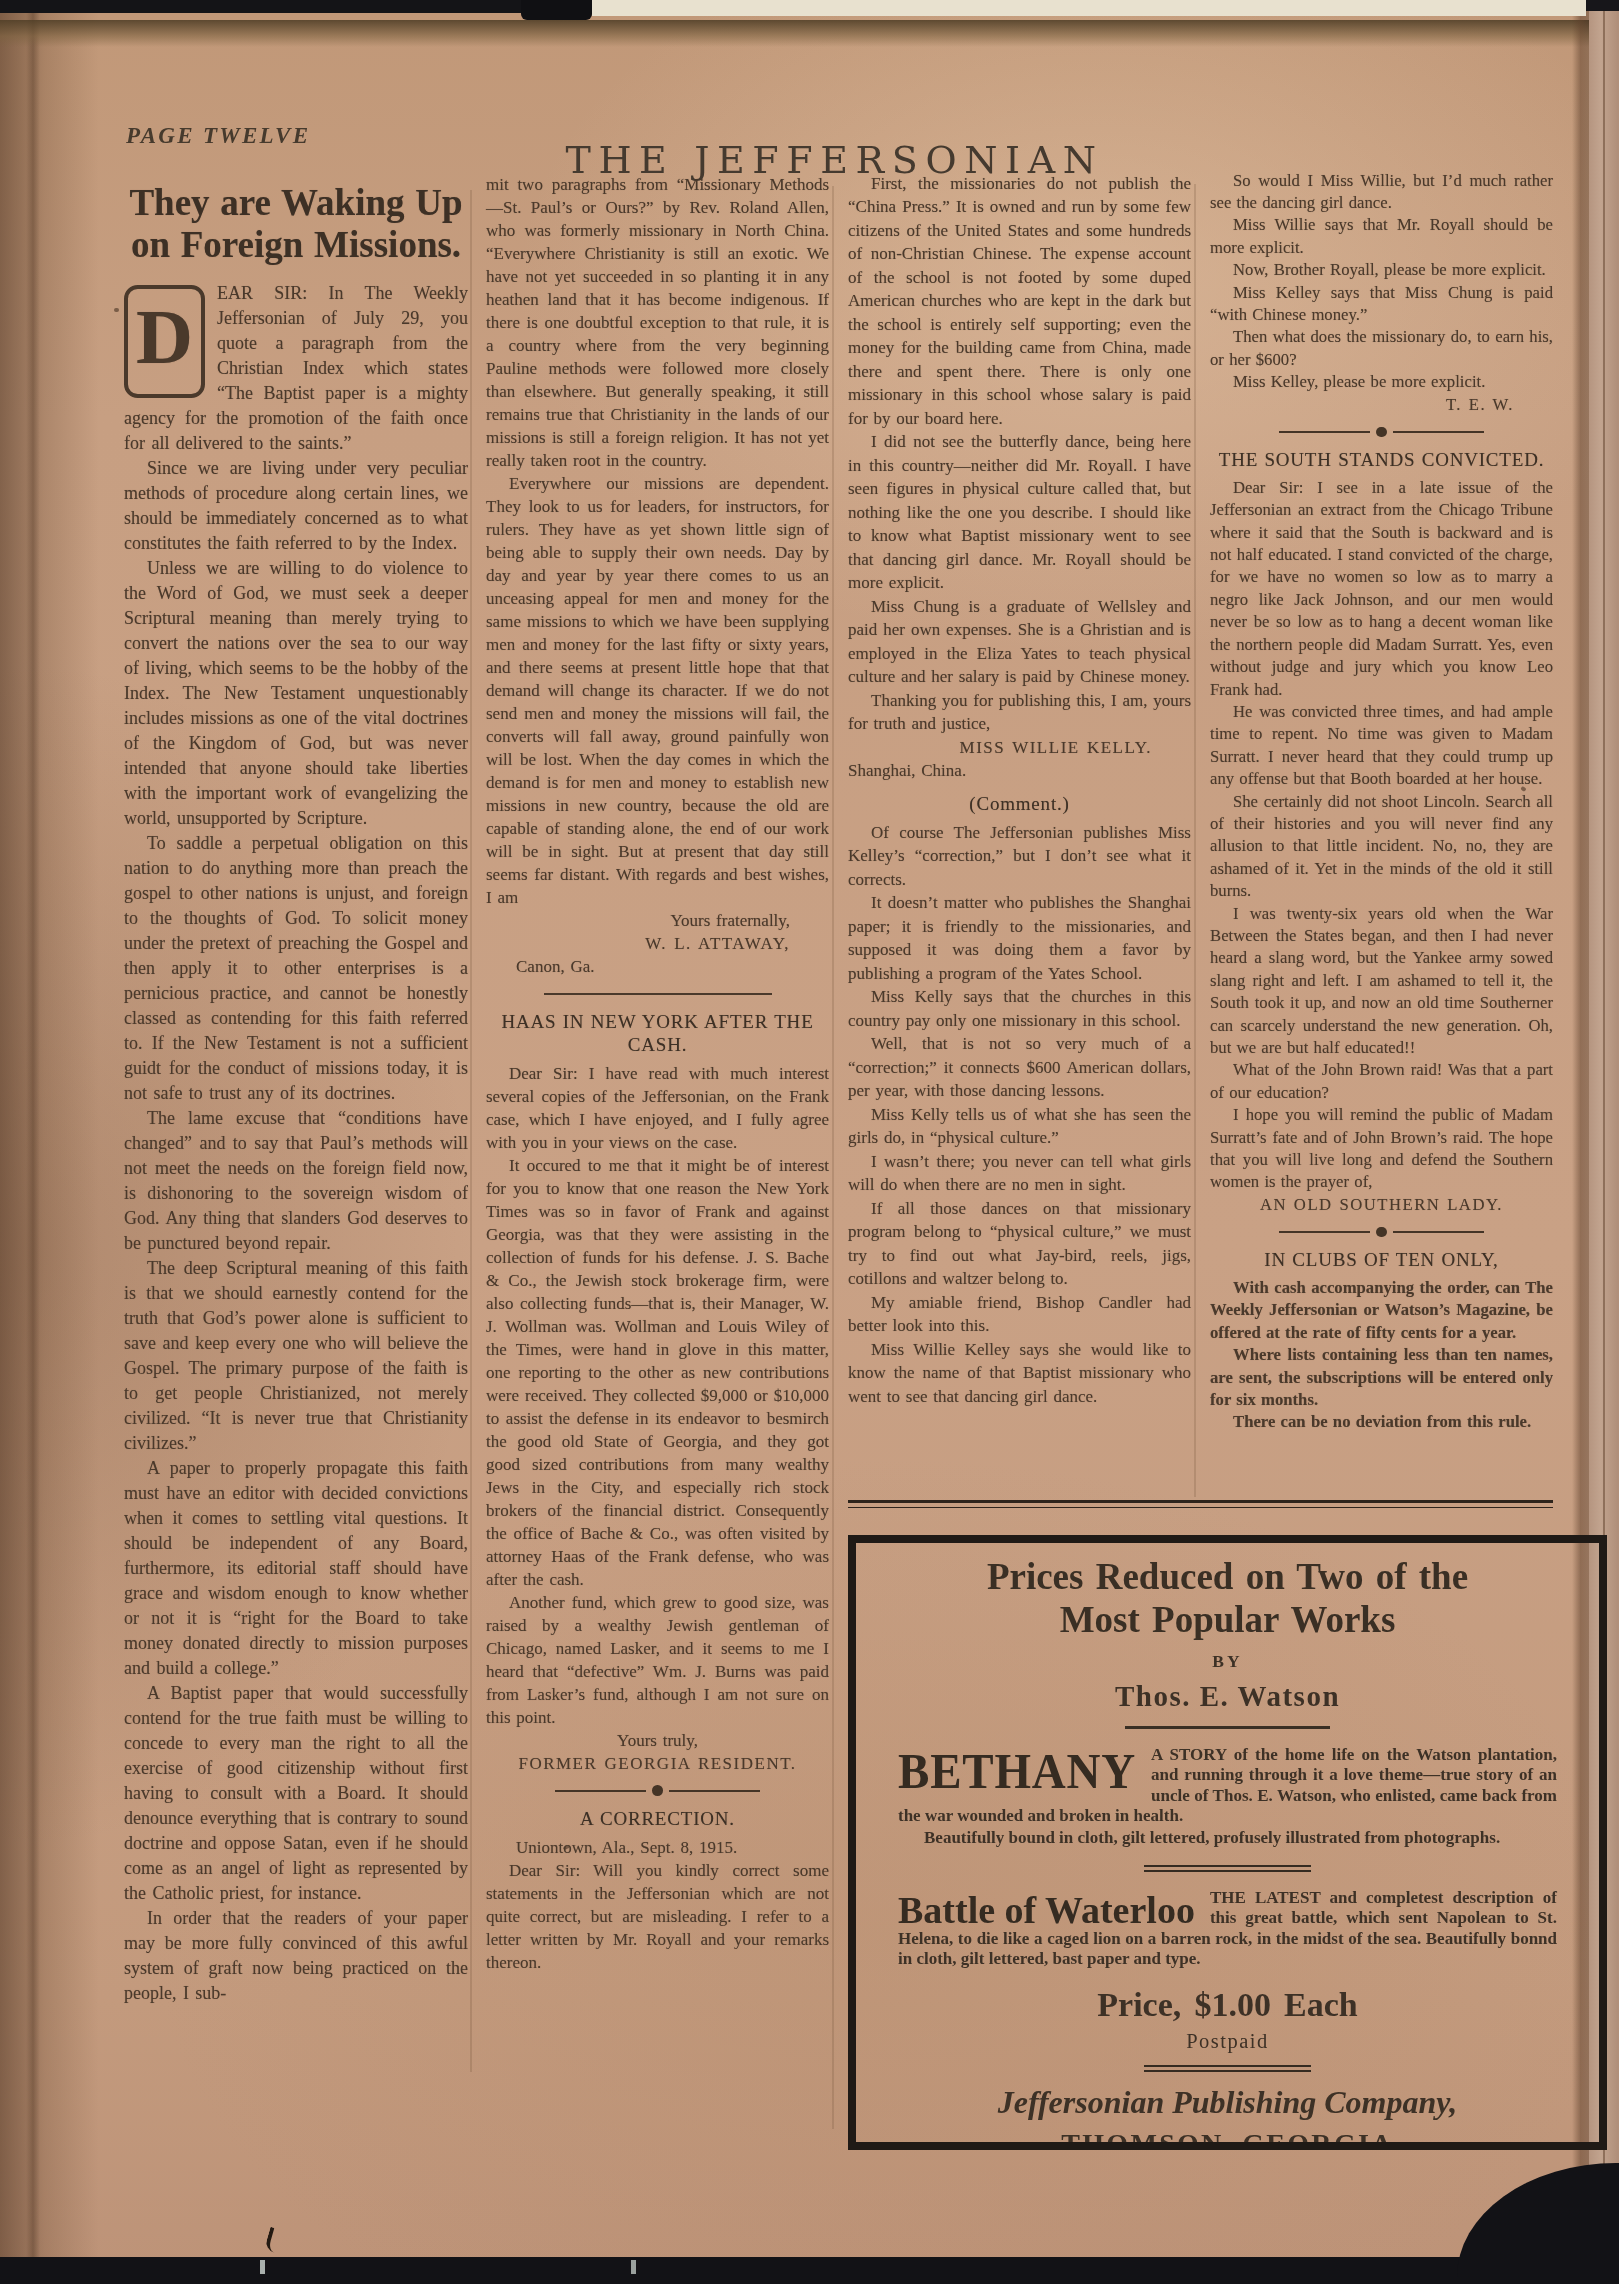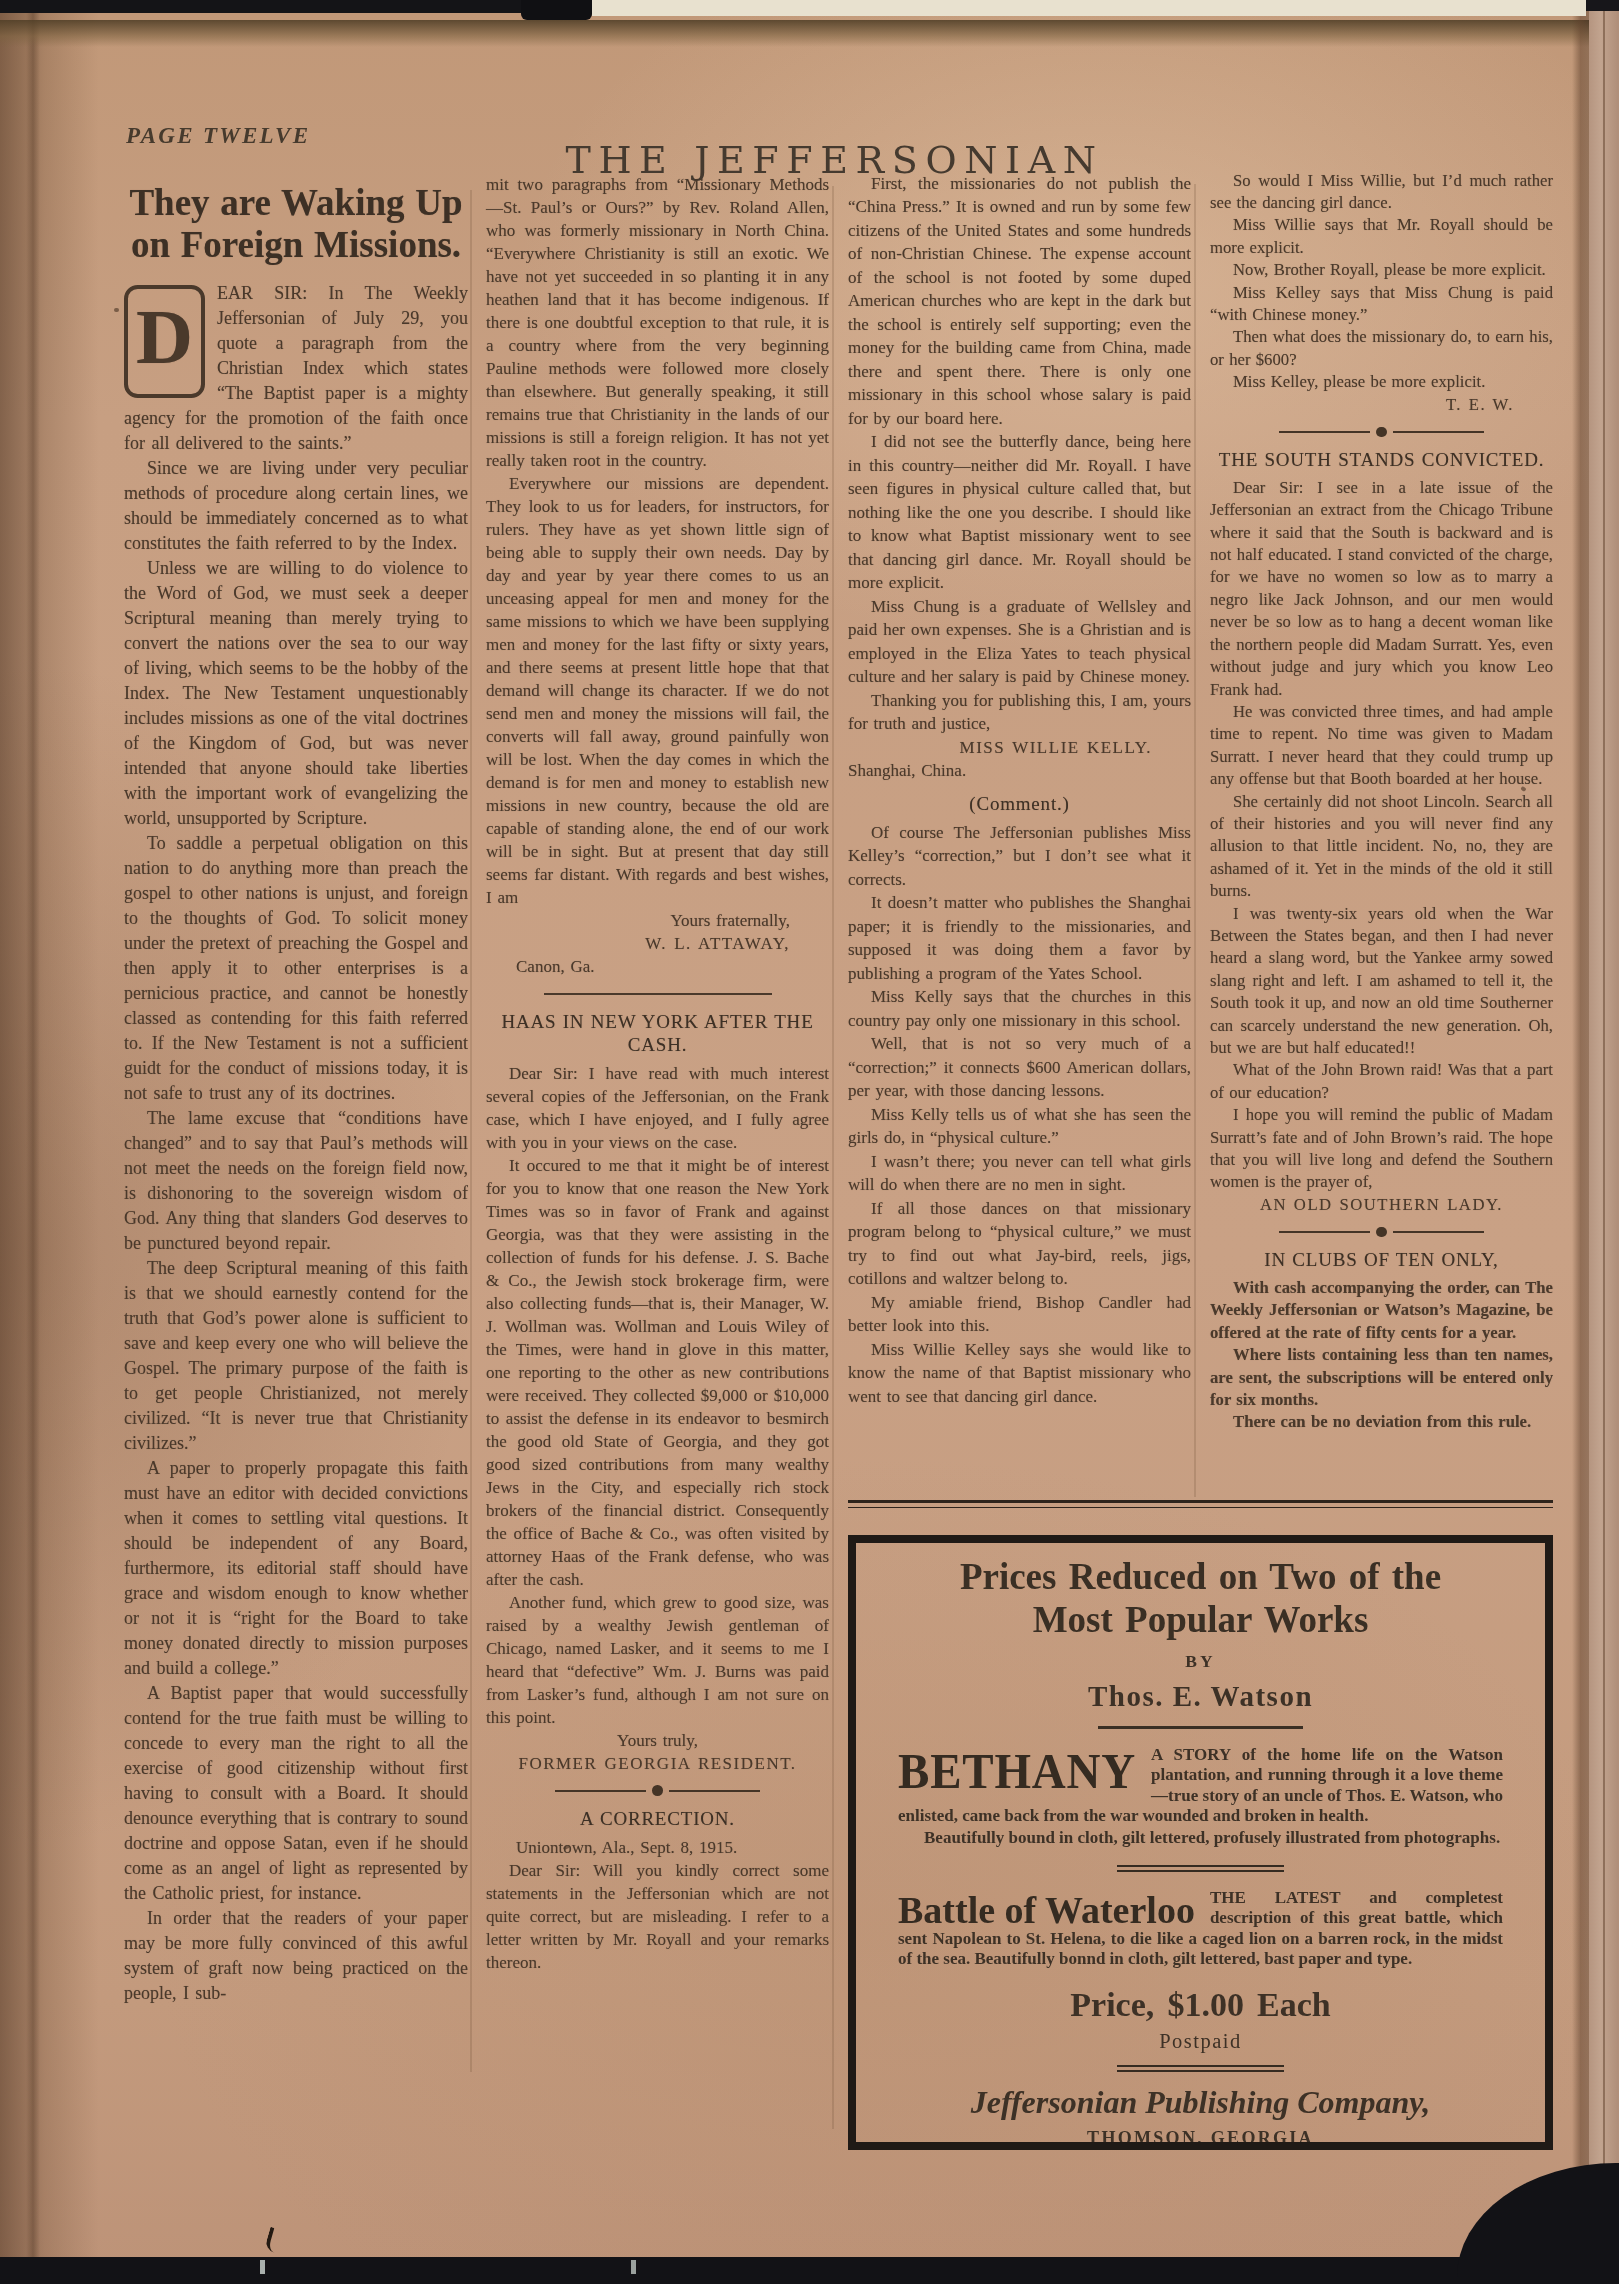--- a/index.html
+++ b/index.html
@@ -89,42 +89,42 @@
   .rule{width:228px;height:2.3px;background:#4a392b;margin:15px auto;}
   .div-dot{display:flex;align-items:center;justify-content:center;margin:10.6px auto;width:205px;}
   .div-dot .ln{flex:1;height:2.3px;background:#443426;}
   .div-dot .pt{width:10.6px;height:10.6px;border-radius:50%;background:#443426;margin:0 6px;}
   .clearfix::after{content:"";display:block;clear:both;}
 
   
   .pre-ad-rule{left:848px;top:1489px;width:705px;height:4.6px;
     border-top:3px solid #2e241c;border-bottom:1.5px solid #2e241c;}
   .adbox{
-    position:absolute;left:848px;top:1524px;width:705px;height:615px;
+    position:absolute;left:848px;top:1524px;width:759px;height:615px;
     border:8.3px solid #1f1a16;box-sizing:border-box;padding:12px 26px;overflow:hidden;
     color:#3d3126;
   }
   .ad-title{font-size:37px;line-height:43px;text-align:center;font-weight:bold;
     word-spacing:3px;color:#3a2f24;margin:0;}
   .ad-by{text-align:center;font-size:17.5px;font-weight:bold;letter-spacing:3px;margin:10.6px 0 0 0;}
   .ad-author{text-align:center;font-size:29px;font-weight:bold;letter-spacing:1.5px;margin:7.6px 0 0 0;}
   .ad-rule{width:205px;height:2.3px;background:#3a2f24;margin:13.7px auto 10.6px auto;}
   .book{margin:16px;}
   .book-name{float:left;font-weight:bold;color:#352b21;margin:3px 15px 0 0;line-height:1;}
   .name-bethany{font-size:47px;letter-spacing:0.8px;transform:scaleY(1.08);}
   .name-waterloo{font-size:38px;}
   .book-text{font-size:17px;line-height:20.5px;font-weight:bold;text-align:justify;margin:0;}
   .book-note{font-size:17px;line-height:20.5px;font-weight:bold;text-align:justify;
     text-indent:26px;margin:1.5px 0 0 0;}
   .double-rule{width:167px;border-top:2.3px solid #352b21;border-bottom:2.3px solid #352b21;
     height:3px;margin:12px auto;}
   .ad-price{text-align:center;font-size:34px;font-weight:bold;margin:4.6px 0 0 0;word-spacing:4.6px;}
   .ad-postpaid{text-align:center;font-size:20.5px;font-weight:normal;margin:6px 0 0 0;letter-spacing:1.5px;}
   .ad-company{text-align:center;font-size:32px;font-weight:bold;margin:4.6px 0 0 0;font-style:italic;}
-  .ad-city{text-align:center;font-size:18px;font-weight:bold;letter-spacing:2.3px;margin:7.6px 0 0 0;}
+  .ad-city{text-align:center;font-size:28px;font-weight:bold;letter-spacing:2.3px;margin:7.6px 0 0 0;}
 </style>
 </head>
 <body>
 
 <div class="page">
 
   <div class="artifact gutter-shadow"></div>
   <div class="artifact left-fold"></div>
   <div class="artifact top-band"></div>
   <div class="artifact right-fold"></div>

